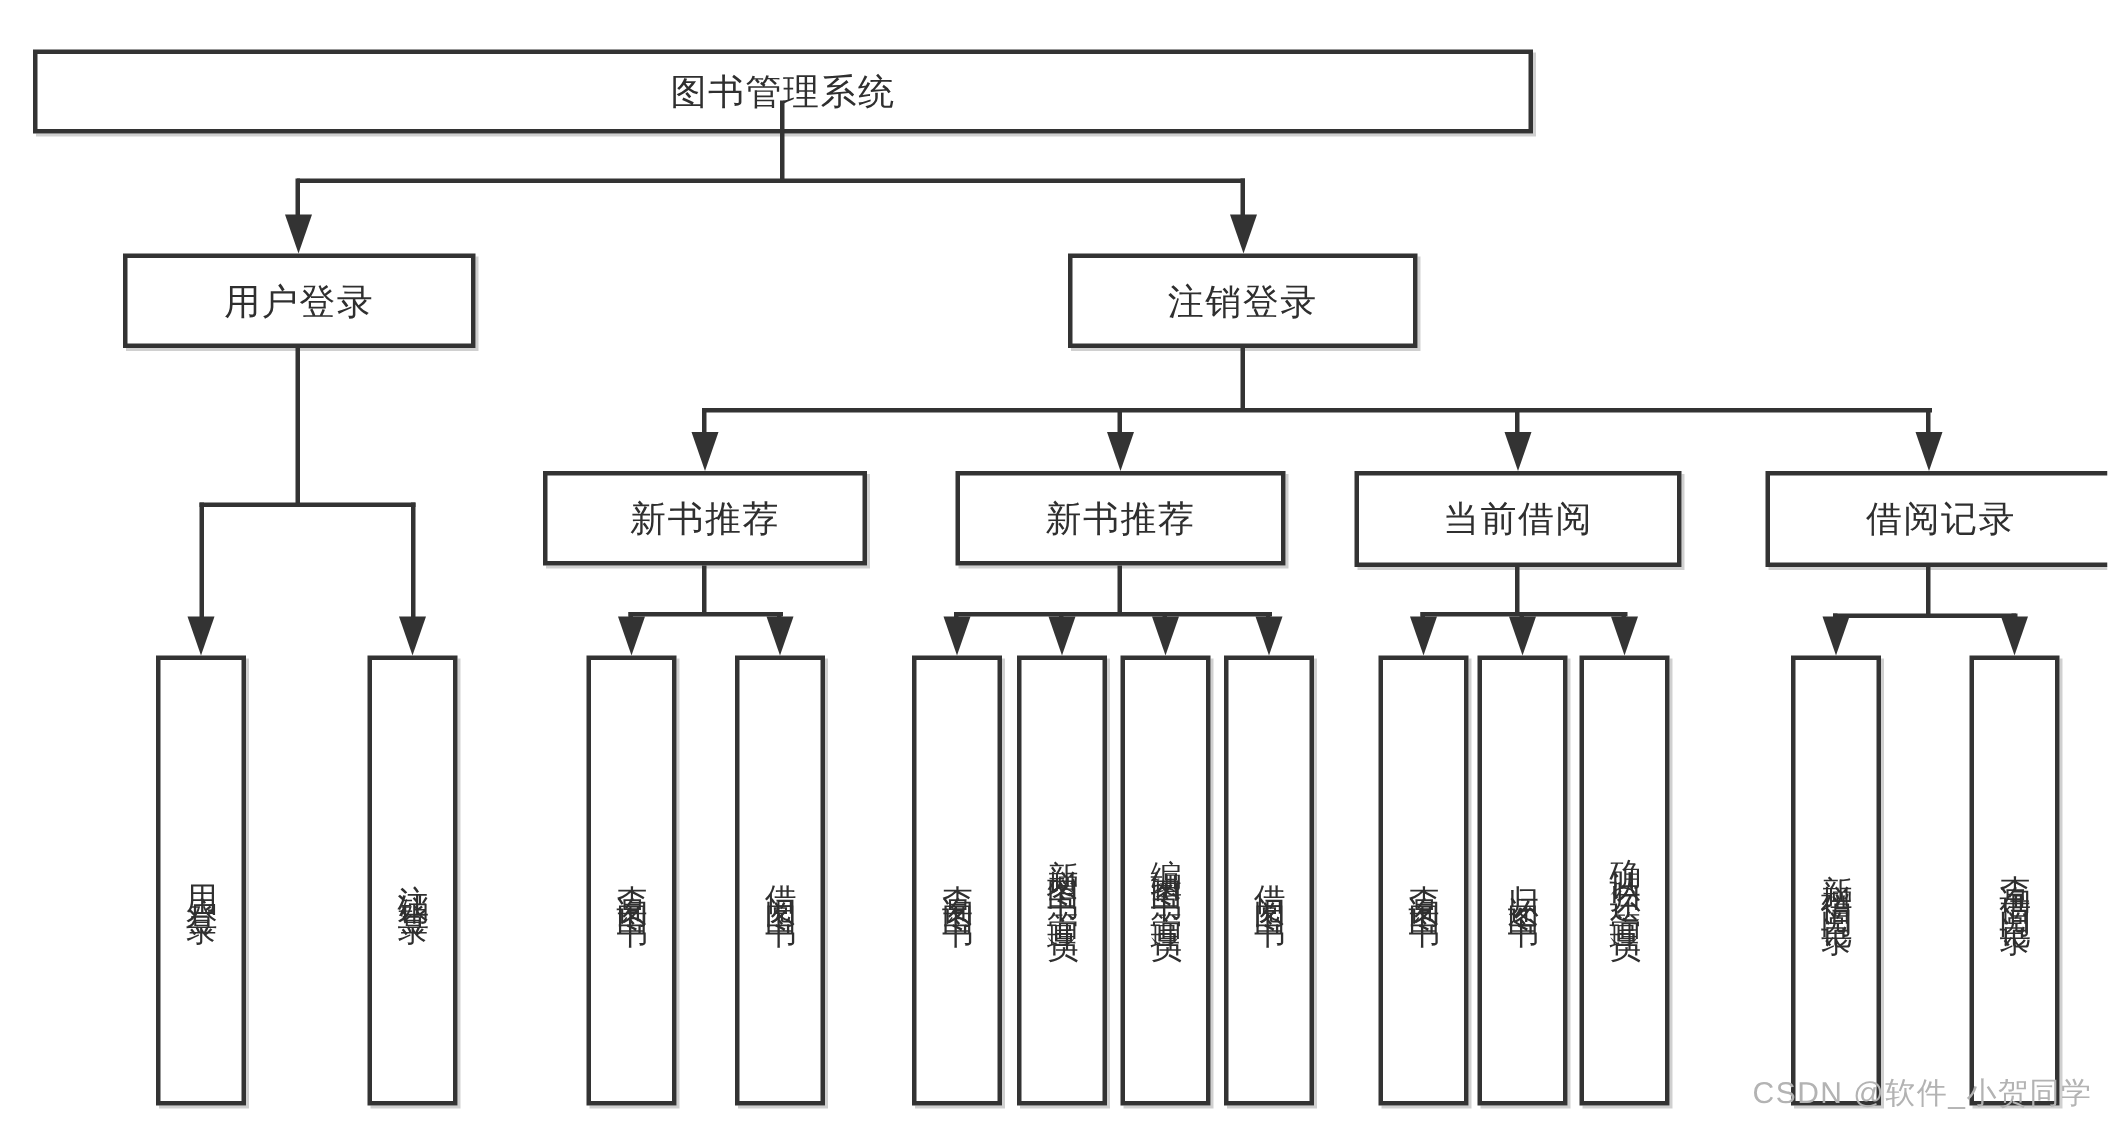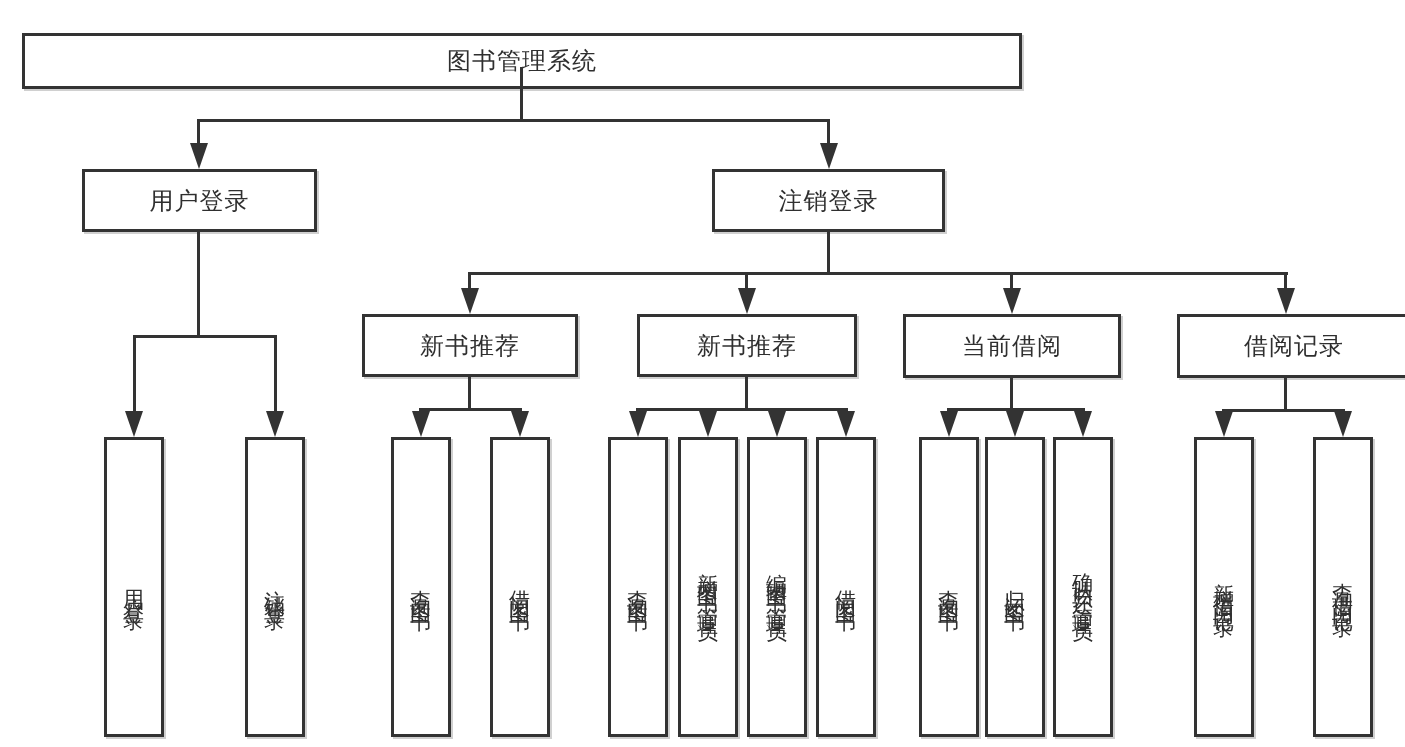--- a/index.html
+++ b/index.html
@@ -170,13 +170,14 @@
       <div class="arr" style="left: 699px; top: 411px;"></div>
       <div class="arr" style="left: 768px; top: 411px;"></div>
       <div class="arr" style="left: 837px; top: 411px;"></div>
       <div class="arr" style="left: 940px; top: 411px;"></div>
       <div class="arr" style="left: 1006px; top: 411px;"></div>
       <div class="arr" style="left: 1074px; top: 411px;"></div>
       <div class="arr" style="left: 1215px; top: 411px;"></div>
       <div class="arr" style="left: 1334px; top: 411px;"></div>
     </div>
 
+  <div class="watermark">CSDN @软件_小贺同学</div>
 </div>
 
 </body></html>

